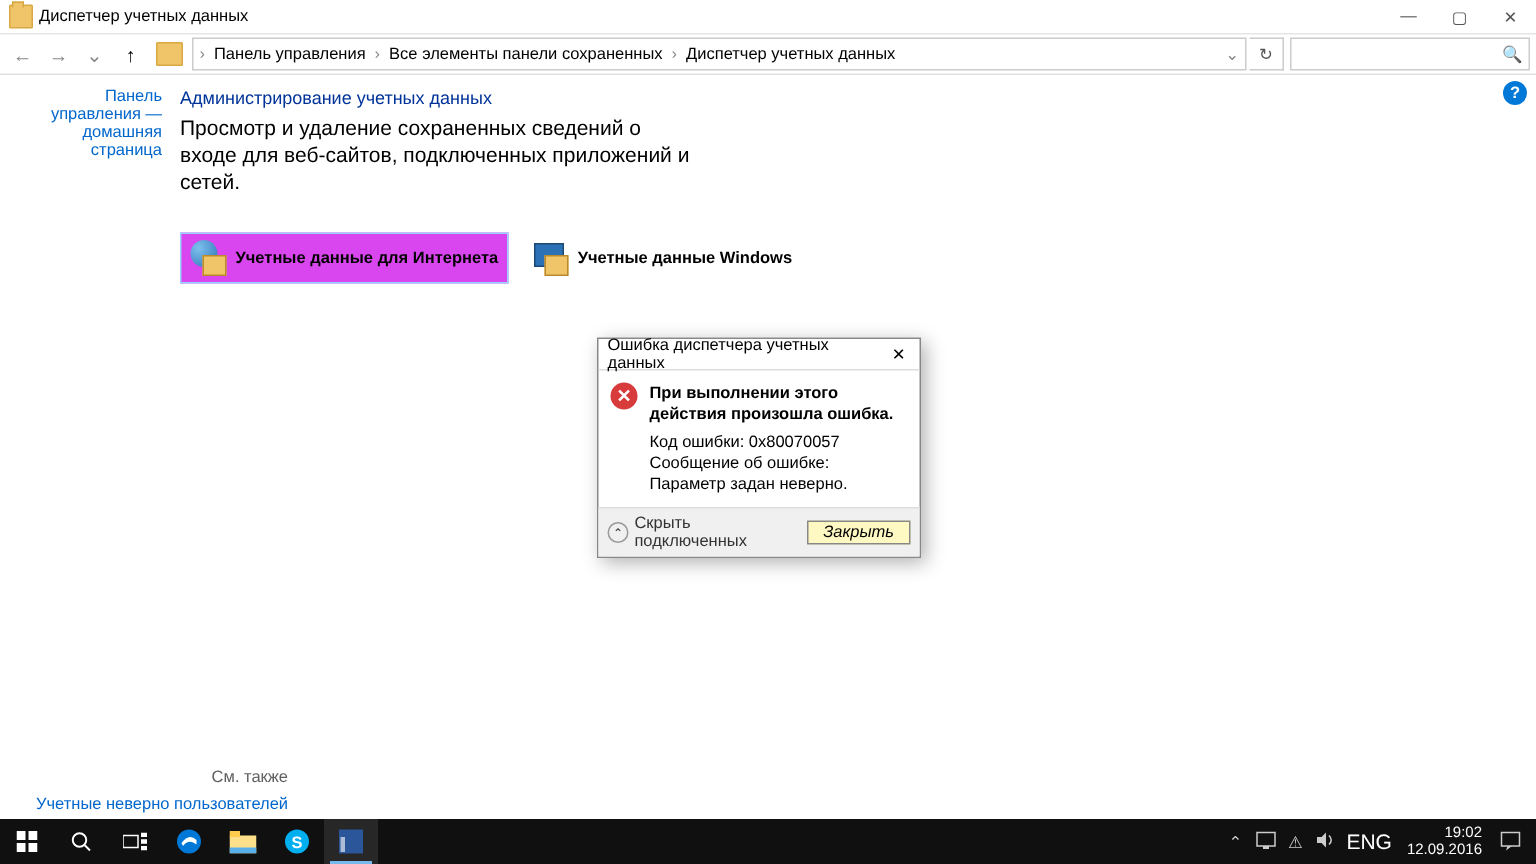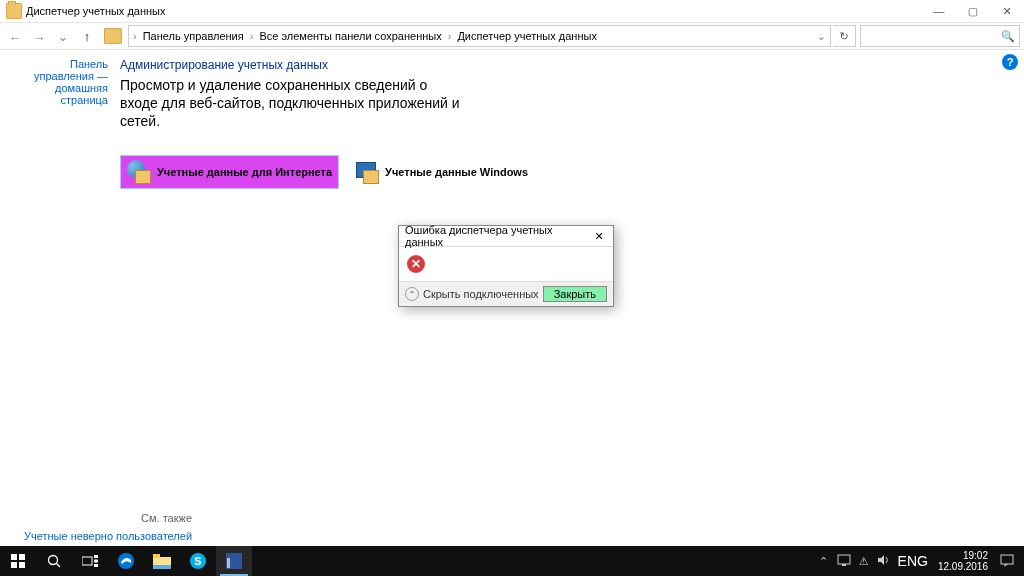--- a/index.html
+++ b/index.html
@@ -42,21 +42,21 @@
 .dialog{position:absolute;left:398px;top:225px;width:214px;background:#fff;border:1px solid #888;box-shadow:3px 3px 12px rgba(0,0,0,.3);font-size:11px;}
 .dlgtitle{height:20px;display:flex;align-items:center;padding:0 6px;border-bottom:1px solid #ddd;justify-content:space-between;}
 .dlgclose{width:16px;height:16px;display:flex;align-items:center;justify-content:center;font-size:11px;}
 .dlgbody{padding:8px 8px 8px 8px;display:flex;gap:8px;}
 .erricon{width:18px;height:18px;border-radius:50%;background:#d83b3b;color:#fff;display:flex;align-items:center;justify-content:center;font-size:12px;font-weight:bold;flex:none;}
 .errtext{line-height:1.3;}
 .errtext .bold{font-weight:bold;margin-bottom:4px;}
 .dlgfoot{border-top:1px solid #ddd;padding:4px 6px;display:flex;align-items:center;justify-content:space-between;background:#f0f0f0;}
 .detbtn{display:flex;align-items:center;gap:4px;color:#333;}
 .detchev{width:12px;height:12px;border:1px solid #999;border-radius:50%;display:flex;align-items:center;justify-content:center;font-size:8px;}
-.closebtn{border:1px solid #888;background:#86efac;padding:1px 10px;font-size:11px;}
+.closebtn{border:1px solid #888;background:#fef9c3;padding:1px 10px;font-size:11px;font-style:italic;}
 
 .taskbar{position:absolute;bottom:0;left:0;width:1024px;height:30px;background:#101010;display:flex;align-items:center;color:#fff;}
 .tbitem{width:36px;height:30px;display:flex;align-items:center;justify-content:center;}
 .tbitem svg{display:block;}
 .tbactive{background:#272727;position:relative;}
 .tbactive::after{content:"";position:absolute;bottom:0;left:4px;right:4px;height:2px;background:#76b9ed;}
 .tray{margin-left:auto;display:flex;align-items:center;height:30px;font-size:10px;padding-right:4px;}
 .tray .ic{width:20px;text-align:center;color:#ccc;font-size:11px;}
 .tray .lang{font-size:14px;padding:0 4px;}
 .tray .clock{text-align:right;line-height:1.1;padding:0 6px;}
@@ -128,20 +128,25 @@
   <div class="helpbtn">?</div>
 </div>
 
 <div class="dialog">
   <div class="dlgtitle">
     <span>Ошибка диспетчера учетных данных</span>
     <div class="dlgclose">✕</div>
   </div>
   <div class="dlgbody">
     <div class="erricon">✕</div>
+    <div class="errtext">
+      <div class="bold">При выполнении этого действия произошла ошибка.</div>
+      <div>Код ошибки: 0x80070057</div>
+      <div>Сообщение об ошибке: Параметр задан неверно.</div>
+    </div>
   </div>
   <div class="dlgfoot">
     <div class="detbtn">
       <span class="detchev">⌃</span>
       <span>Скрыть подключенных</span>
     </div>
     <button class="closebtn">Закрыть</button>
   </div>
 </div>
 

